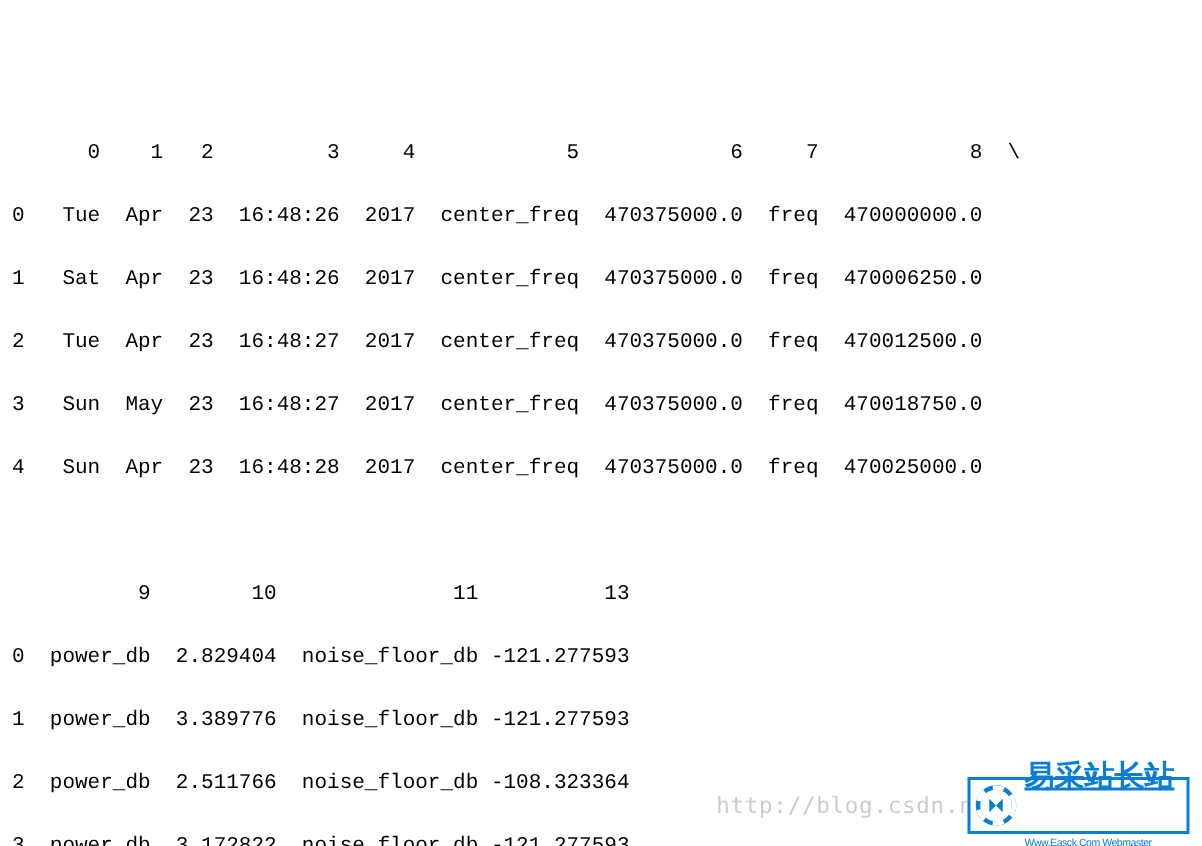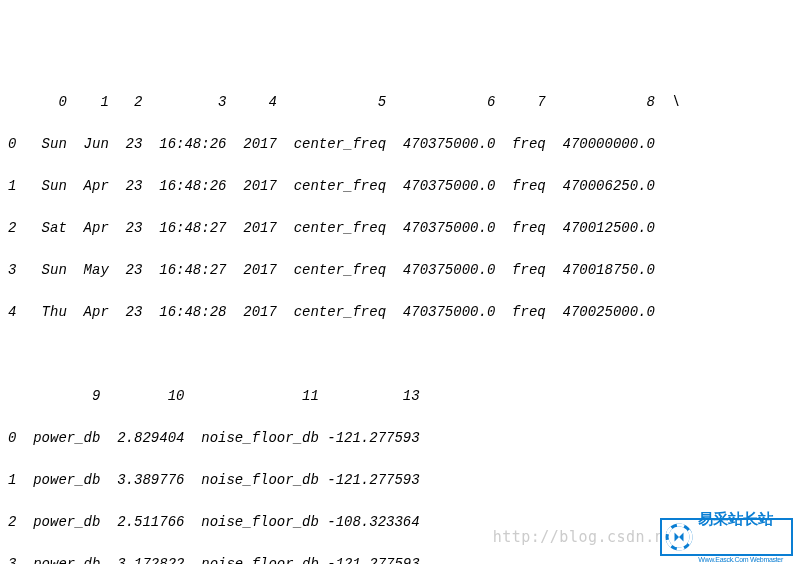--- a/index.html
+++ b/index.html
@@ -10,21 +10,21 @@
     line-height: 1.5;
     color: #000;
     background: #fff;
     white-space: pre;
     position: relative;
     width: 801px;
     height: 564px;
     box-sizing: border-box;
     overflow: hidden;
   }
-  .row { display: block; font-style: italic; }
+  .row { display: block; }
   .watermark {
     position: absolute;
     right: 8px;
     bottom: 8px;
     display: flex;
     align-items: center;
     gap: 6px;
   }
   .watermark-url {
     color: #ccc;
@@ -48,39 +48,40 @@
     justify-content: center;
   }
   .watermark-text {
     padding: 0 8px 0 2px;
     line-height: 1.05;
     font-family: "Microsoft YaHei", sans-serif;
   }
   .watermark-text .cn {
     color: #0a7ed3;
     font-weight: bold;
-    font-size: 15px;
+    font-size: 20px;
+    text-decoration: underline;
   }
   .watermark-text .en {
     color: #0a7ed3;
     font-size: 7px;
     letter-spacing: -0.3px;
   }
 </style>
 </head>
 <body>
 
 
 
 <span class="row">      0    1   2         3     4            5            6     7            8  \</span>
-<span class="row">0   Sun  Jun  23  16:48:26  2017  center_freq  470375000.0  freq  470000000.0</span>
-<span class="row">1   Sun  Apr  23  16:48:26  2017  center_freq  470375000.0  freq  470006250.0</span>
-<span class="row">2   Sat  Apr  23  16:48:27  2017  center_freq  470375000.0  freq  470012500.0</span>
+<span class="row">0   Tue  Apr  23  16:48:26  2017  center_freq  470375000.0  freq  470000000.0</span>
+<span class="row">1   Sat  Apr  23  16:48:26  2017  center_freq  470375000.0  freq  470006250.0</span>
+<span class="row">2   Tue  Apr  23  16:48:27  2017  center_freq  470375000.0  freq  470012500.0</span>
 <span class="row">3   Sun  May  23  16:48:27  2017  center_freq  470375000.0  freq  470018750.0</span>
-<span class="row">4   Thu  Apr  23  16:48:28  2017  center_freq  470375000.0  freq  470025000.0</span>
+<span class="row">4   Sun  Apr  23  16:48:28  2017  center_freq  470375000.0  freq  470025000.0</span>
 <span class="row"> </span>
 <span class="row">          9        10              11          13</span>
 <span class="row">0  power_db  2.829404  noise_floor_db -121.277593</span>
 <span class="row">1  power_db  3.389776  noise_floor_db -121.277593</span>
 <span class="row">2  power_db  2.511766  noise_floor_db -108.323364</span>
 <span class="row">3  power_db  3.172822  noise_floor_db -121.277593</span>
 
 
 
 

